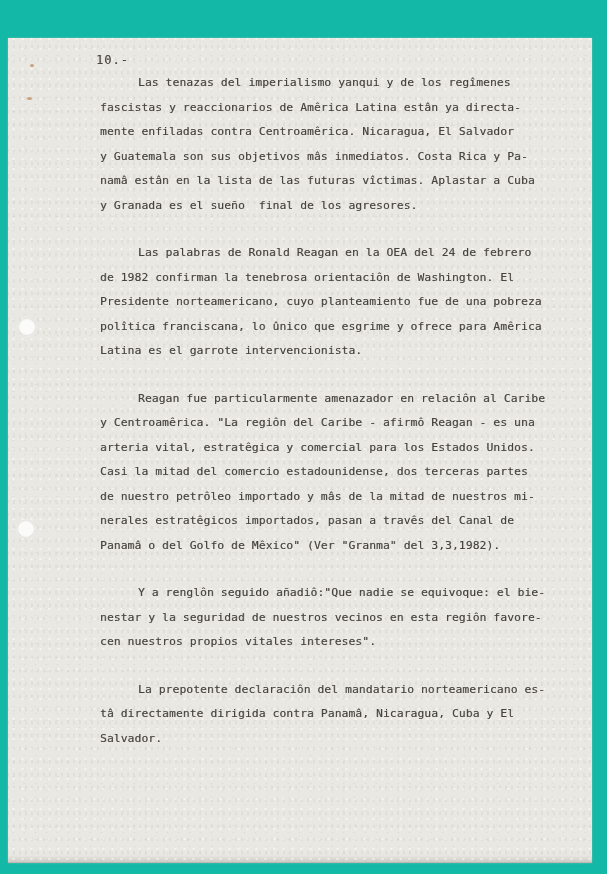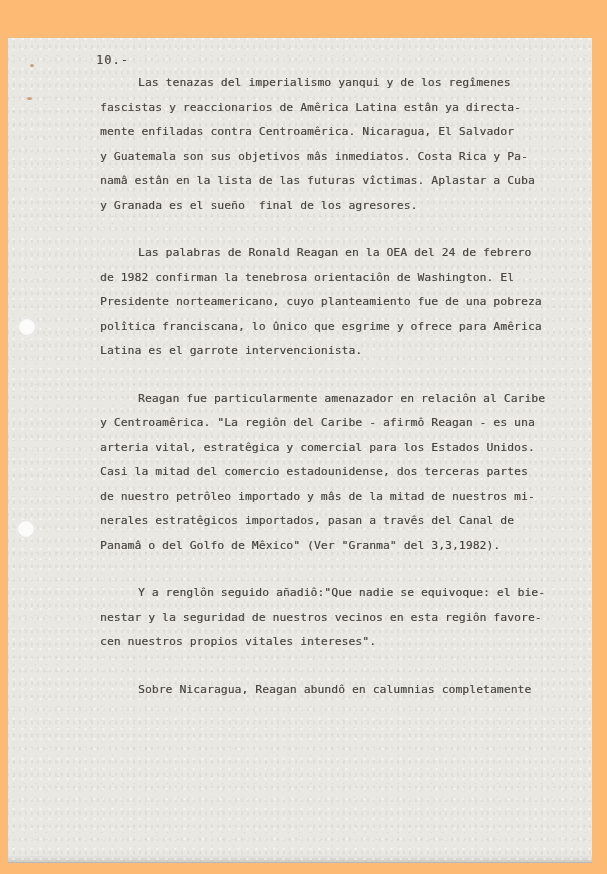--- a/index.html
+++ b/index.html
@@ -4,21 +4,21 @@
 <style>
   html,body{margin:0;padding:0;}
   body{
     width:607px;height:874px;
     background:#ffffff;
     position:relative;
     overflow:hidden;
     font-family:"DejaVu Sans Mono", monospace;
   }
   .scan-bg{
-    position:absolute;inset:0;background:#fdba74;
+    position:absolute;inset:0;background:#14b8a6;
   }
   .paper{
     position:absolute;
     left:8px;top:38px;width:584px;height:824px;
     background-color:#e9e8e3;
     background-image:
       radial-gradient(rgba(120,116,106,0.10) 0.8px, transparent 1.1px),
       radial-gradient(rgba(110,108,100,0.08) 0.8px, transparent 1.2px),
       radial-gradient(rgba(255,255,255,0.55) 0.9px, transparent 1.3px),
       linear-gradient(to top, rgba(140,136,126,0.28), rgba(140,136,126,0) 7px);
@@ -87,15 +87,17 @@
       <div class="paragraph indented">Reagan fue particularmente amenazador en relaciôn al Caribe
 y Centroamêrica. "La regiôn del Caribe - afirmô Reagan - es una
 arteria vital, estratêgica y comercial para los Estados Unidos.
 Casi la mitad del comercio estadounidense, dos terceras partes
 de nuestro petrôleo importado y mâs de la mitad de nuestros mi-
 nerales estratêgicos importados, pasan a travês del Canal de
 Panamâ o del Golfo de Mêxico" (Ver "Granma" del 3,3,1982).</div>
       <div class="paragraph indented">Y a renglôn seguido añadiô:"Que nadie se equivoque: el bie-
 nestar y la seguridad de nuestros vecinos en esta regiôn favore-
 cen nuestros propios vitales intereses".</div>
-      <div class="paragraph indented">Sobre Nicaragua, Reagan abundô en calumnias completamente</div>
+      <div class="paragraph indented">La prepotente declaraciôn del mandatario norteamericano es-
+tâ directamente dirigida contra Panamâ, Nicaragua, Cuba y El
+Salvador.</div>
     </div>
 </div>
 
 </body></html>

